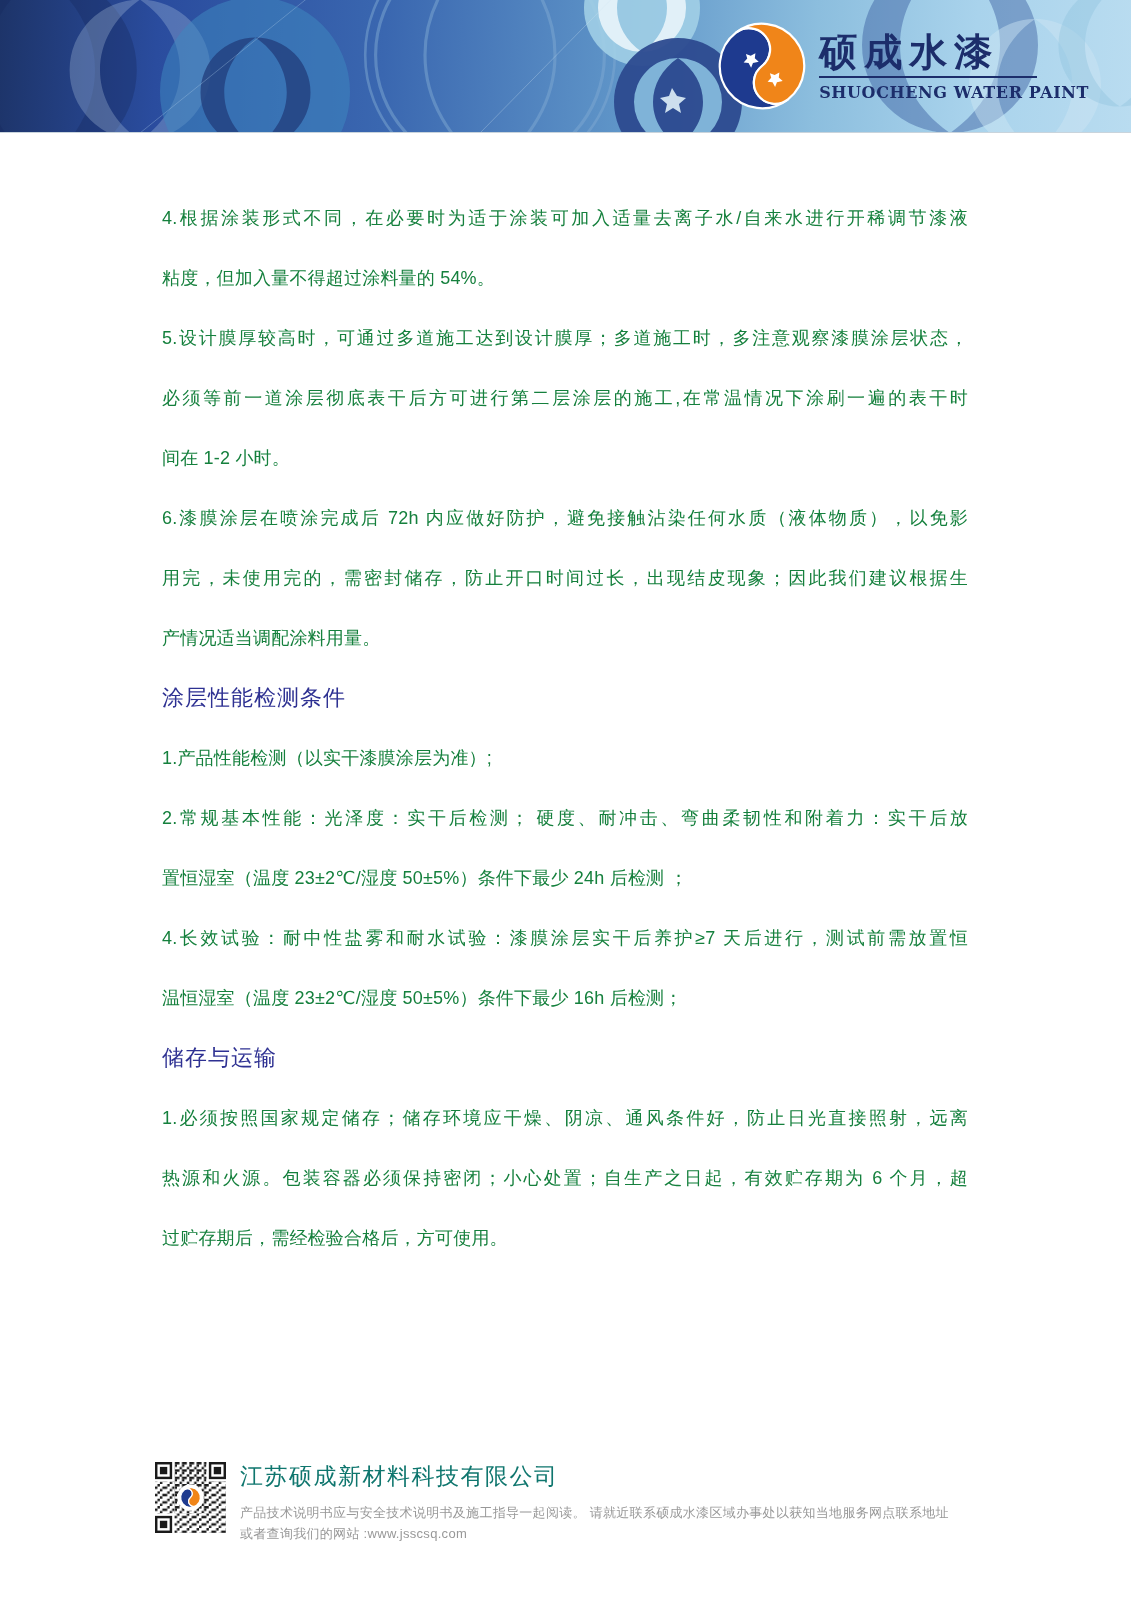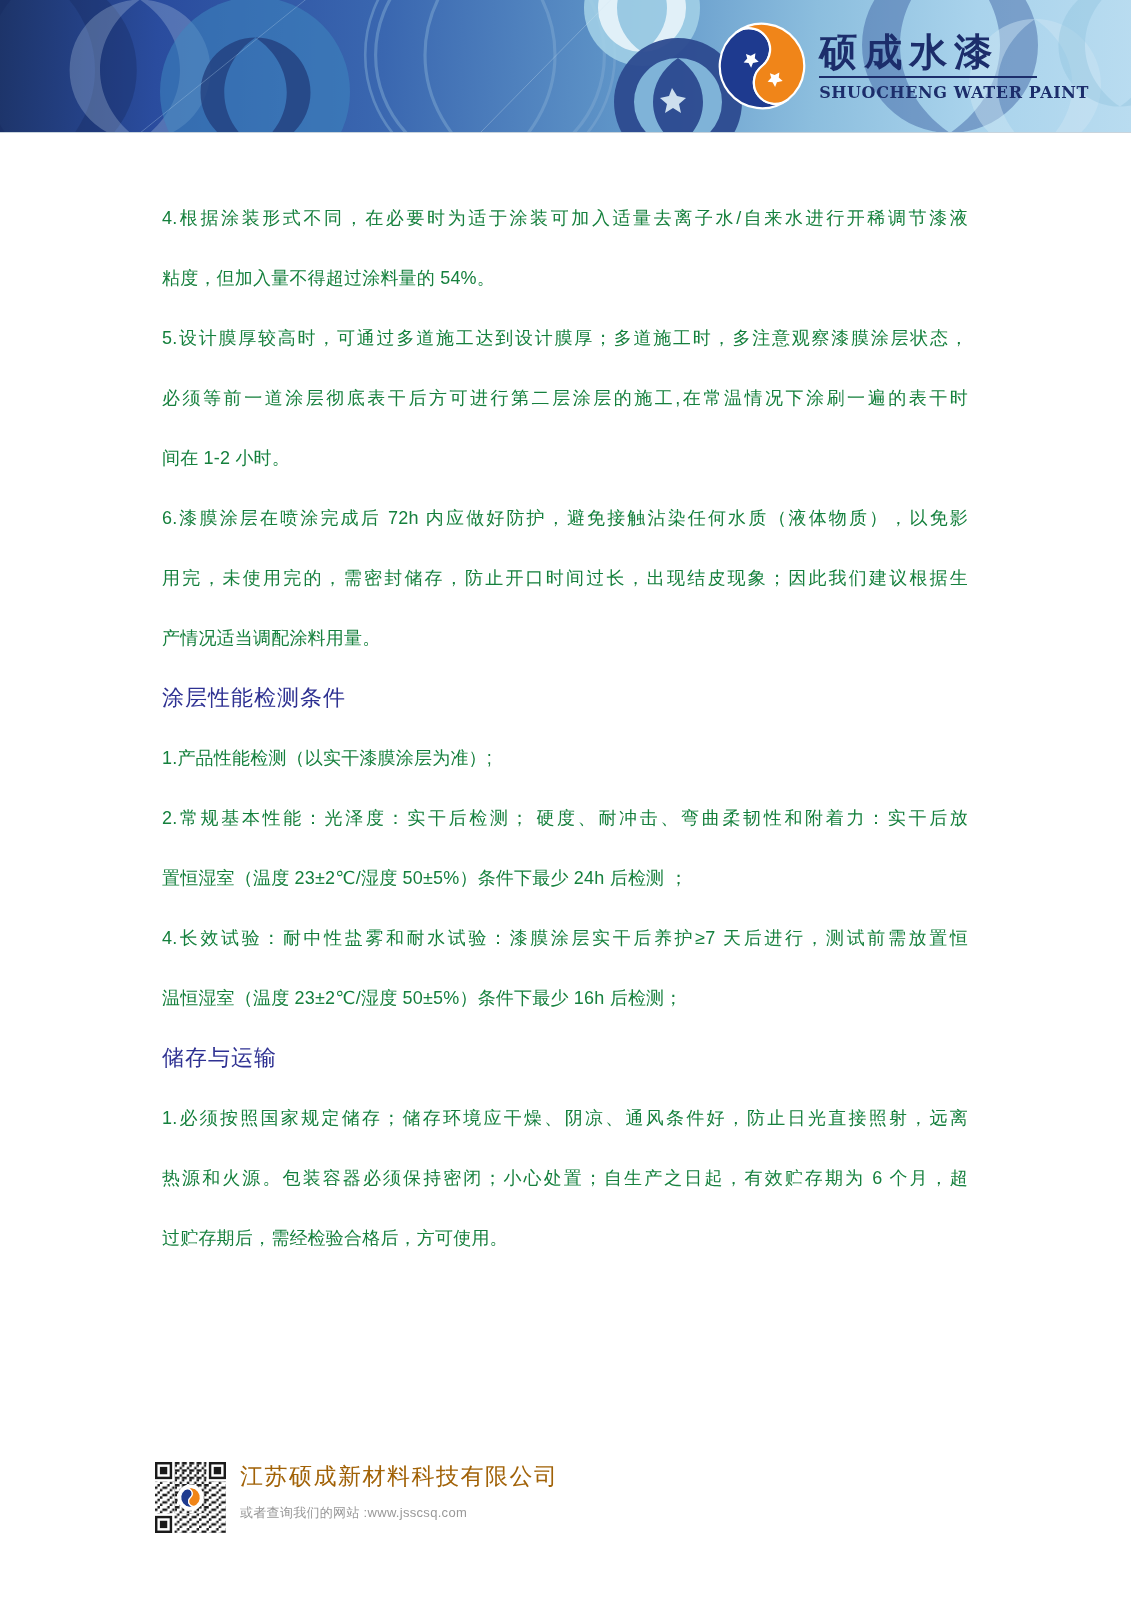--- a/index.html
+++ b/index.html
@@ -54,21 +54,21 @@
   }
 
   
   .footer {
     position: absolute; left: 155px; top: 1462px;
     display: flex; align-items: flex-start; gap: 14px;
   }
   .qr { width: 71px; height: 71px; flex: 0 0 auto; }
   .footer-text { padding-top: 1px; }
   .company {
-    font-size: 23px; color: #a16207; letter-spacing: 1.5px;
+    font-size: 23px; color: #0f766e; letter-spacing: 1.5px;
     margin-bottom: 11px; line-height: 1.2;
   }
   .note { font-size: 13px; color: #989898; line-height: 21.5px; letter-spacing: 0.3px; }
 </style>
 </head>
 <body>
 
 <div class="banner">
 
   <svg class="banner-watermark" viewBox="0 0 1131 133" preserveAspectRatio="none" aria-hidden="true">
@@ -211,15 +211,16 @@
 
     <circle cx="14.5" cy="14.5" r="5.4" fill="#ffffff"></circle>
     <g transform="translate(10.3,10.3) scale(0.084) rotate(-38 50 50)">
       <use href="#yy-b" fill="#1e3a8f" stroke="#ffffff" stroke-width="6"></use>
       <use href="#yy-a" fill="#f08519" stroke="#ffffff" stroke-width="6"></use>
     </g>
   </svg>
 
   <div class="footer-text">
     <div class="company">江苏硕成新材料科技有限公司</div>
+    <div class="note">产品技术说明书应与安全技术说明书及施工指导一起阅读。 请就近联系硕成水漆区域办事处以获知当地服务网点联系地址</div>
     <div class="note">或者查询我们的网站 :www.jsscsq.com</div>
   </div>
 </div>
 
 </body></html>

